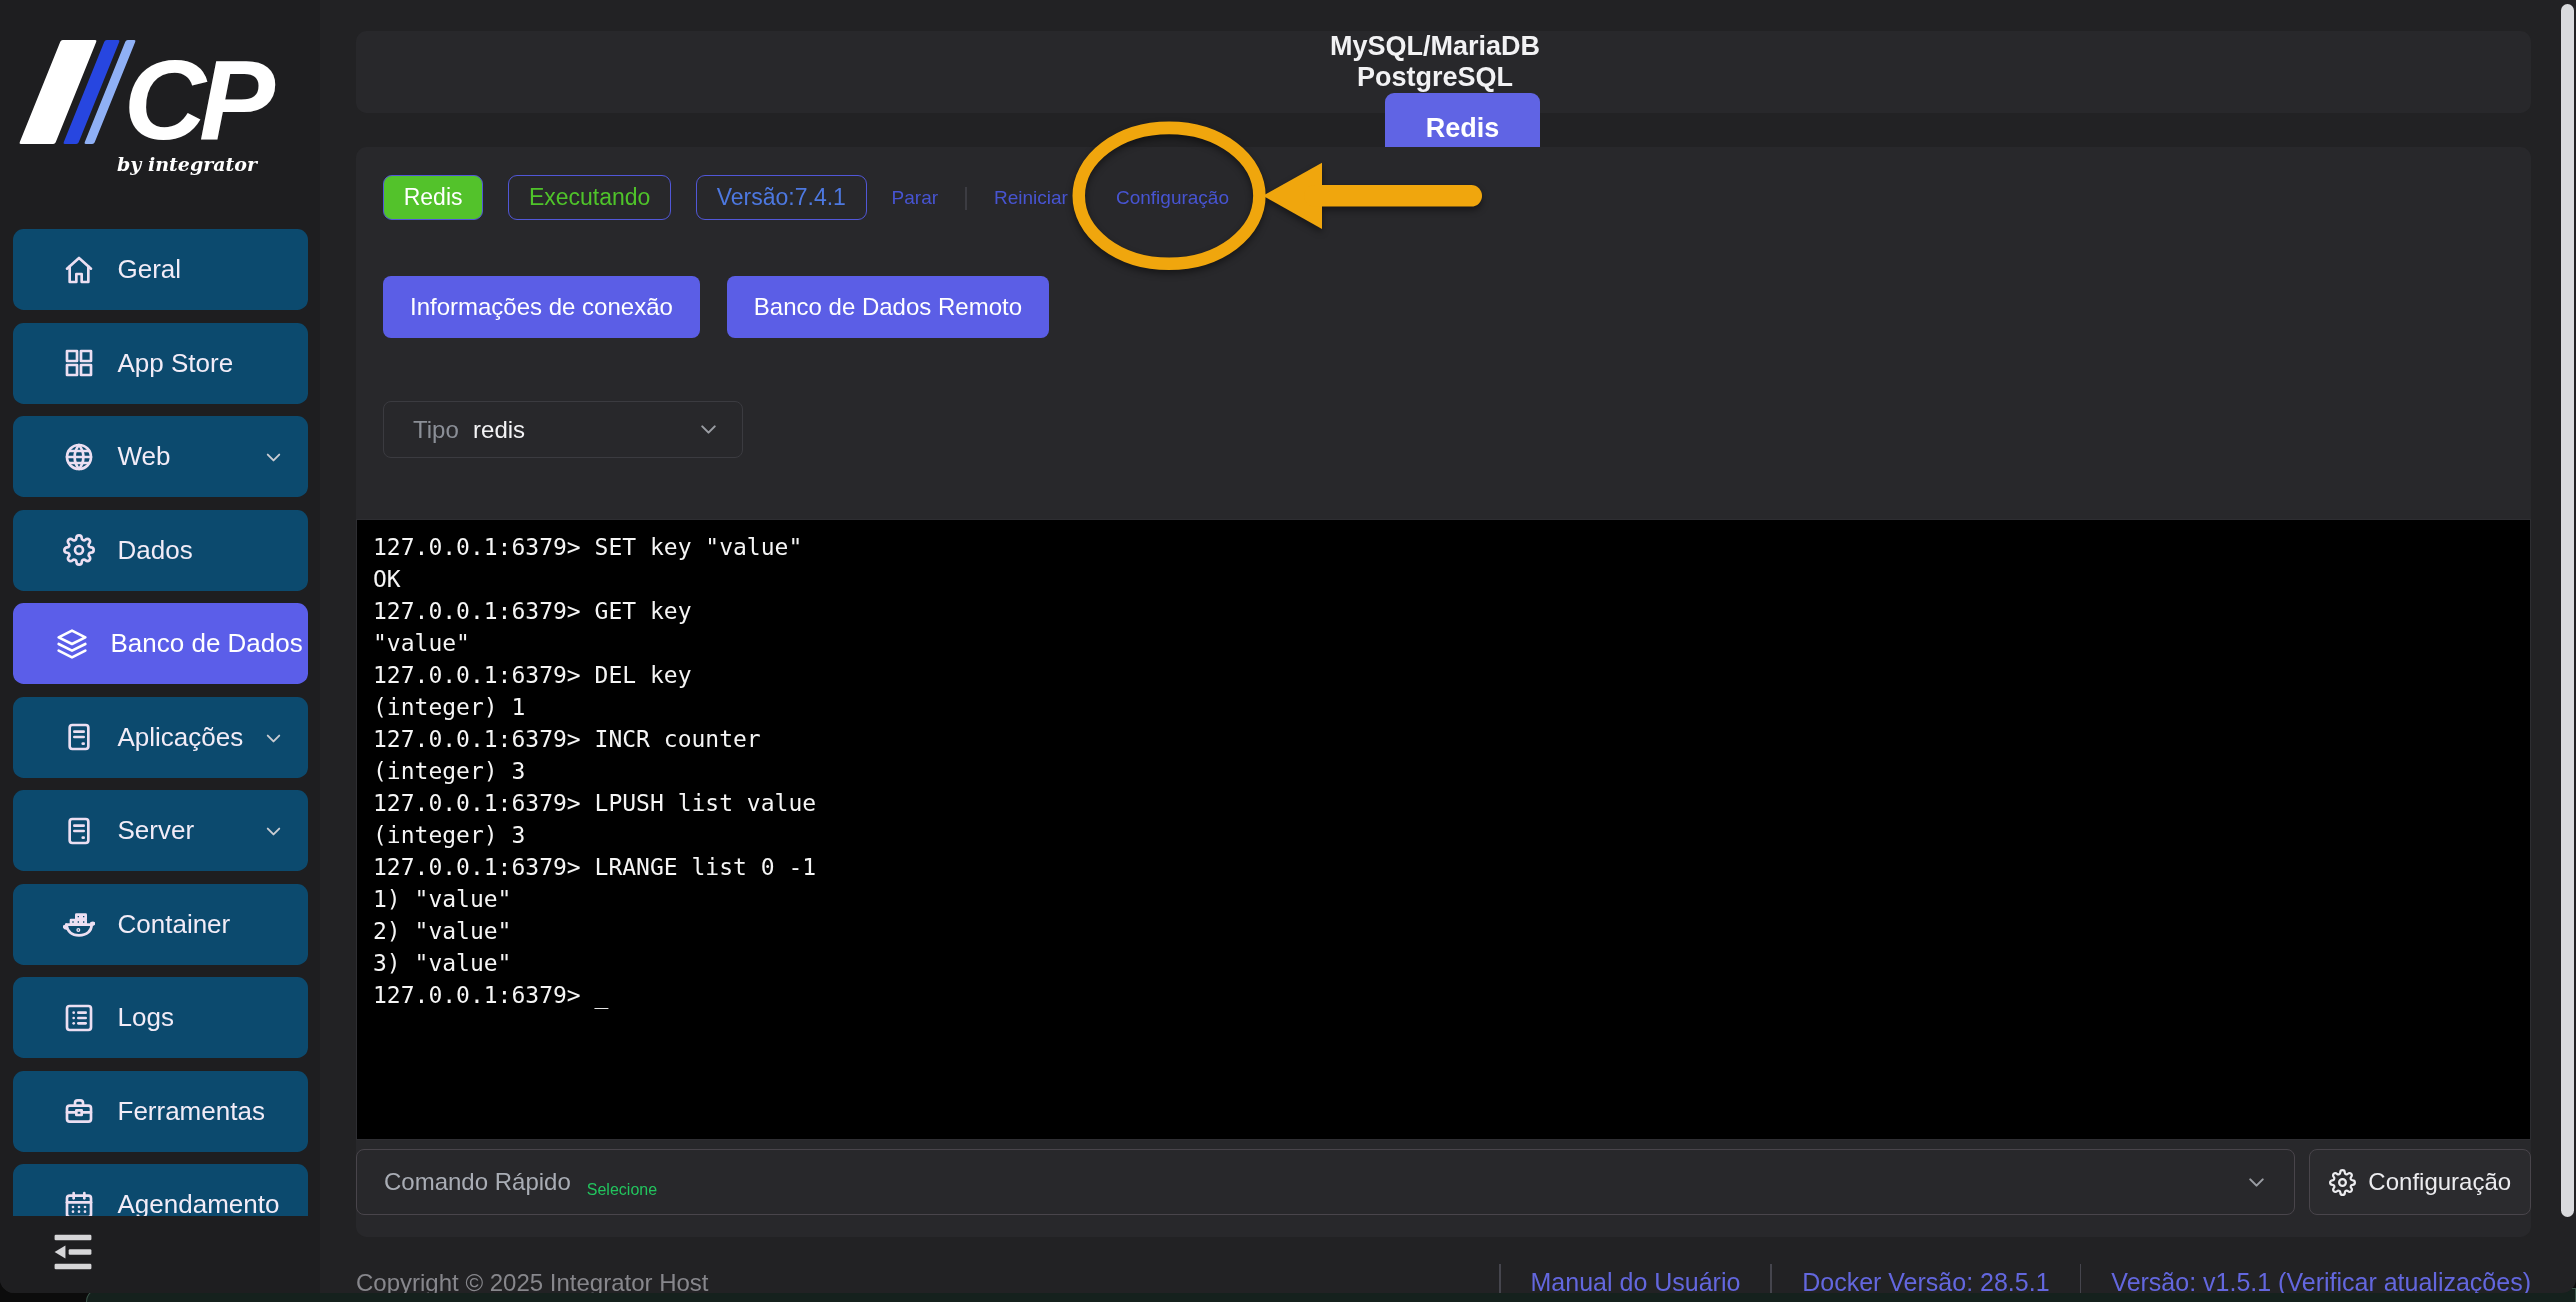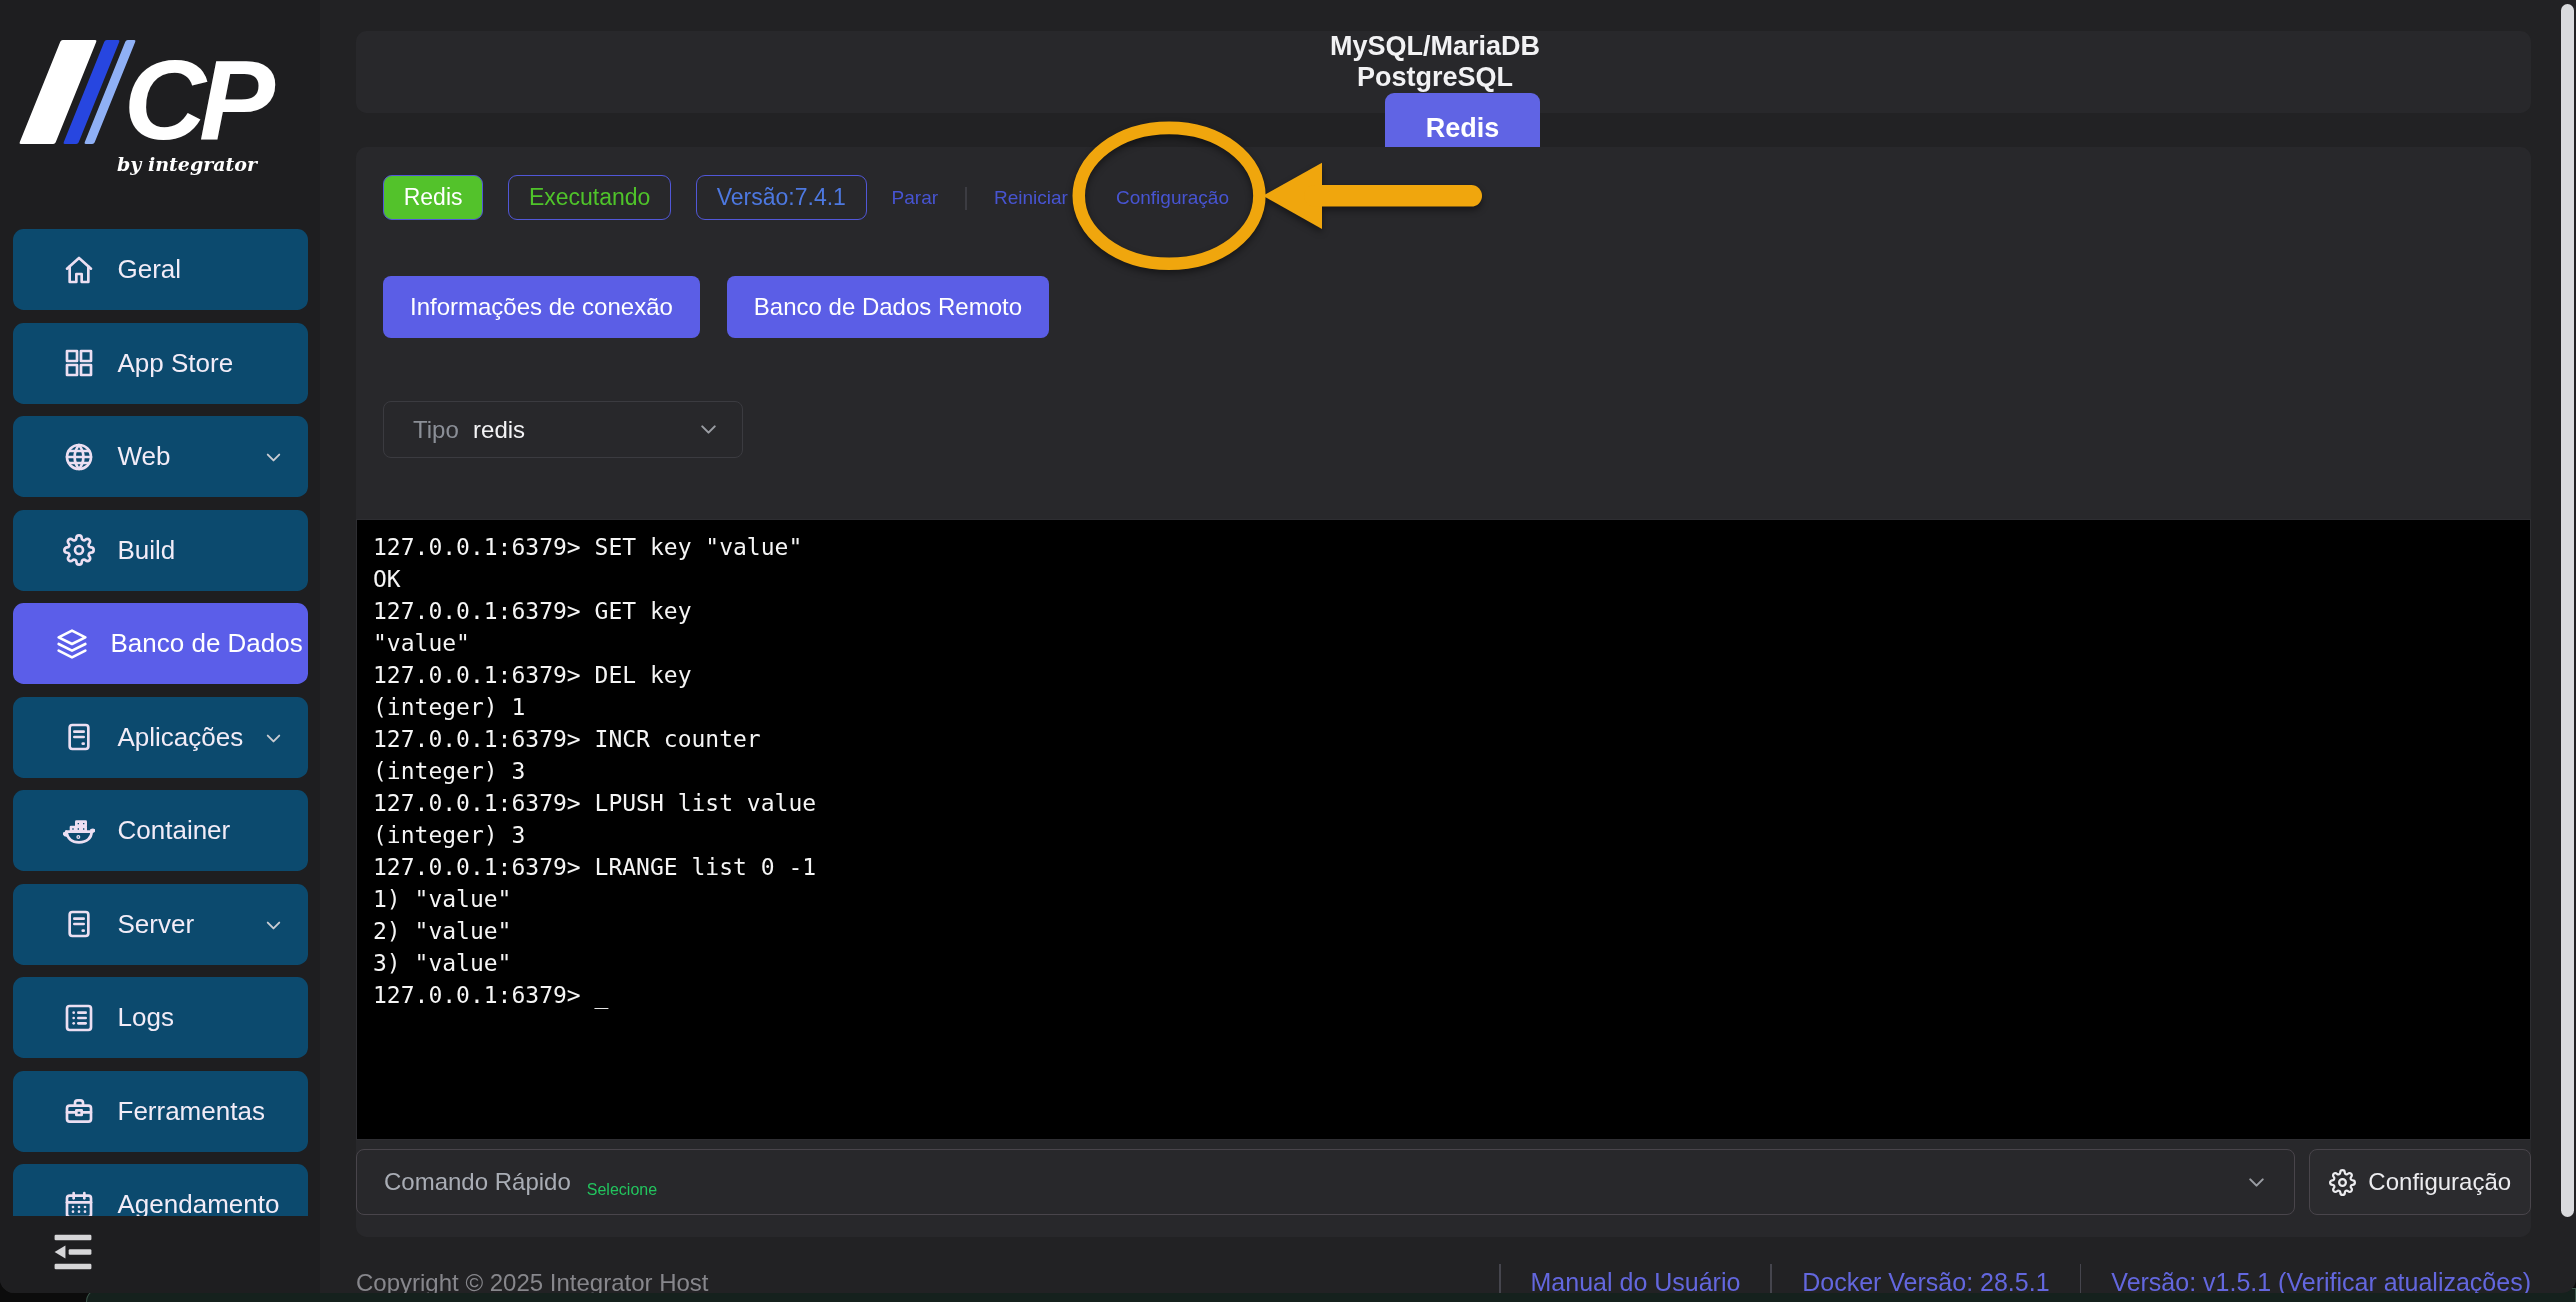--- a/index.html
+++ b/index.html
@@ -149,21 +149,21 @@
           </span>
         </div>
 
         <div class="nav-item">
           <span class="nico">
             <svg class="stroke" viewBox="0 0 24 24" width="32" height="32">
                 <circle cx="12" cy="12" r="3"></circle>
                 <path d="M19.4 15a1.65 1.65 0 0 0 .33 1.82l.06.06a2 2 0 0 1 0 2.83 2 2 0 0 1-2.83 0l-.06-.06a1.65 1.65 0 0 0-1.82-.33 1.65 1.65 0 0 0-1 1.51V21a2 2 0 0 1-2 2 2 2 0 0 1-2-2v-.09A1.65 1.65 0 0 0 9 19.4a1.65 1.65 0 0 0-1.82.33l-.06.06a2 2 0 0 1-2.83 0 2 2 0 0 1 0-2.83l.06-.06a1.65 1.65 0 0 0 .33-1.82 1.65 1.65 0 0 0-1.51-1H3a2 2 0 0 1-2-2 2 2 0 0 1 2-2h.09A1.65 1.65 0 0 0 4.6 9a1.65 1.65 0 0 0-.33-1.82l-.06-.06a2 2 0 0 1 0-2.83 2 2 0 0 1 2.83 0l.06.06a1.65 1.65 0 0 0 1.82.33H9a1.65 1.65 0 0 0 1-1.51V3a2 2 0 0 1 2-2 2 2 0 0 1 2 2v.09a1.65 1.65 0 0 0 1 1.51 1.65 1.65 0 0 0 1.82-.33l.06-.06a2 2 0 0 1 2.83 0 2 2 0 0 1 0 2.83l-.06.06a1.65 1.65 0 0 0-.33 1.82V9a1.65 1.65 0 0 0 1.51 1H21a2 2 0 0 1 2 2 2 2 0 0 1-2 2h-.09a1.65 1.65 0 0 0-1.51 1z"></path>
               </svg>
           </span>
-          <span class="nlabel">Build</span>
+          <span class="nlabel">Dados</span>
         </div>
 
         <div class="nav-item active">
           <span class="active-pill"></span>
           <span class="nico">
             <svg class="stroke" viewBox="0 0 24 24" width="32" height="32">
                 <polygon points="12 2 2 7 12 12 22 7 12 2"></polygon>
                 <polyline points="2 12 12 17 22 12"></polyline>
                 <polyline points="2 17 12 22 22 17"></polyline>
               </svg>
@@ -174,20 +174,37 @@
         <div class="nav-item">
           <span class="nico">
             <svg class="stroke" viewBox="0 0 24 24" width="32" height="32">
                 <rect x="5" y="3" width="14" height="18" rx="2"></rect>
                 <line x1="8.5" y1="8" x2="15.5" y2="8"></line>
                 <line x1="8.5" y1="12" x2="15.5" y2="12"></line>
                 <line x1="14.8" y1="17" x2="15.5" y2="17"></line>
               </svg>
           </span>
           <span class="nlabel">Aplicações</span>
+          <span class="nchev">
+            <svg class="stroke" viewBox="0 0 24 24" width="23" height="23">
+                <polyline points="6 9 12 15 18 9"></polyline>
+              </svg>
+          </span>
+        </div>
+
+        <div class="nav-item">
+          <span class="nico">
+            <svg class="stroke" viewBox="0 0 24 24" width="32" height="32">
+                <rect x="5" y="3" width="14" height="18" rx="2"></rect>
+                <line x1="8.5" y1="8" x2="15.5" y2="8"></line>
+                <line x1="8.5" y1="12" x2="15.5" y2="12"></line>
+                <line x1="14.8" y1="17" x2="15.5" y2="17"></line>
+              </svg>
+          </span>
+          <span class="nlabel">Server</span>
           <span class="nchev">
             <svg class="stroke" viewBox="0 0 24 24" width="23" height="23">
                 <polyline points="6 9 12 15 18 9"></polyline>
               </svg>
           </span>
         </div>
 
         <div class="nav-item">
           <span class="nico">
             <svg class="stroke" viewBox="0 0 24 24" width="32" height="32" stroke-width="1.6">
@@ -196,37 +213,20 @@
                 <path d="M2.5 12.5c-.4 1-.9 1.4-1.8 1.5.3.8 1 1.3 1.9 1.4"></path>
                 <rect x="6" y="9" width="3" height="3"></rect>
                 <rect x="10" y="9" width="3" height="3"></rect>
                 <rect x="14" y="9" width="3" height="3"></rect>
                 <rect x="10" y="5" width="3" height="3"></rect>
                 <rect x="14" y="5" width="3" height="3"></rect>
                 <circle cx="11.5" cy="16.5" r="0.5"></circle>
               </svg>
           </span>
           <span class="nlabel">Container</span>
-        </div>
-
-        <div class="nav-item">
-          <span class="nico">
-            <svg class="stroke" viewBox="0 0 24 24" width="32" height="32">
-                <rect x="5" y="3" width="14" height="18" rx="2"></rect>
-                <line x1="8.5" y1="8" x2="15.5" y2="8"></line>
-                <line x1="8.5" y1="12" x2="15.5" y2="12"></line>
-                <line x1="14.8" y1="17" x2="15.5" y2="17"></line>
-              </svg>
-          </span>
-          <span class="nlabel">Server</span>
-          <span class="nchev">
-            <svg class="stroke" viewBox="0 0 24 24" width="23" height="23">
-                <polyline points="6 9 12 15 18 9"></polyline>
-              </svg>
-          </span>
         </div>
 
         <div class="nav-item">
           <span class="nico">
             <svg class="stroke" viewBox="0 0 24 24" width="32" height="32">
                 <rect x="3" y="3" width="18" height="18" rx="2"></rect>
                 <line x1="8" y1="8" x2="8.01" y2="8"></line>
                 <line x1="8" y1="12" x2="8.01" y2="12"></line>
                 <line x1="8" y1="16" x2="8.01" y2="16"></line>
                 <line x1="11.5" y1="8" x2="17" y2="8"></line>

